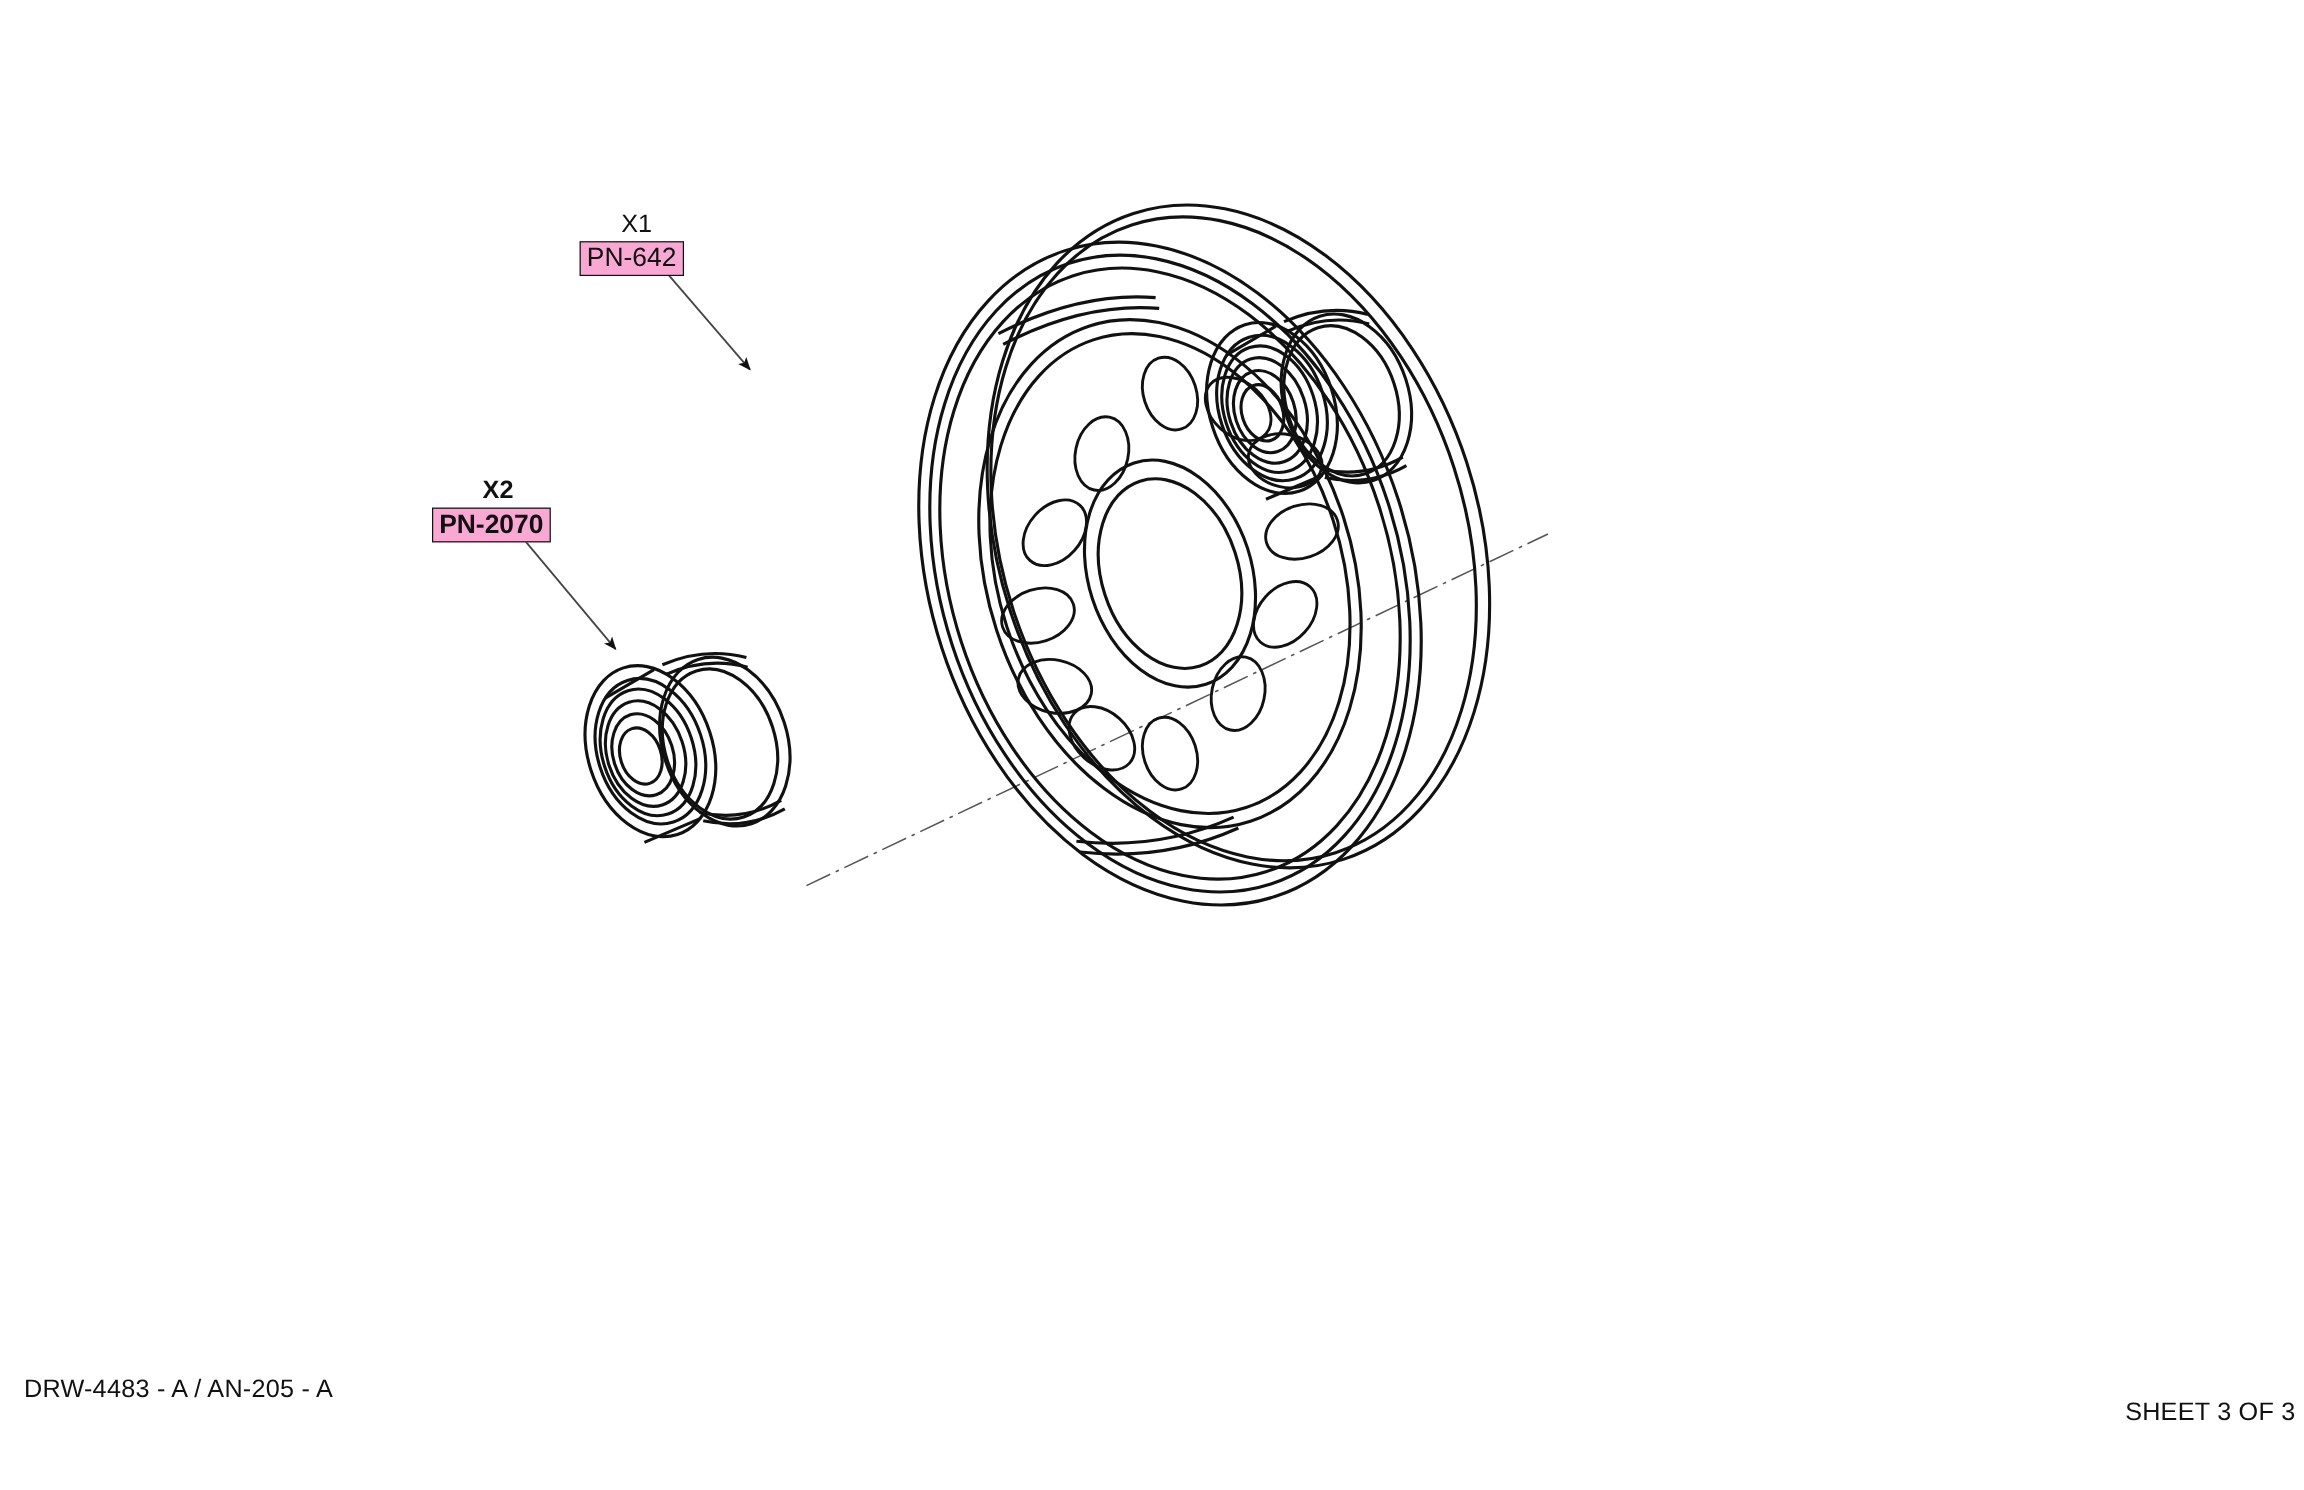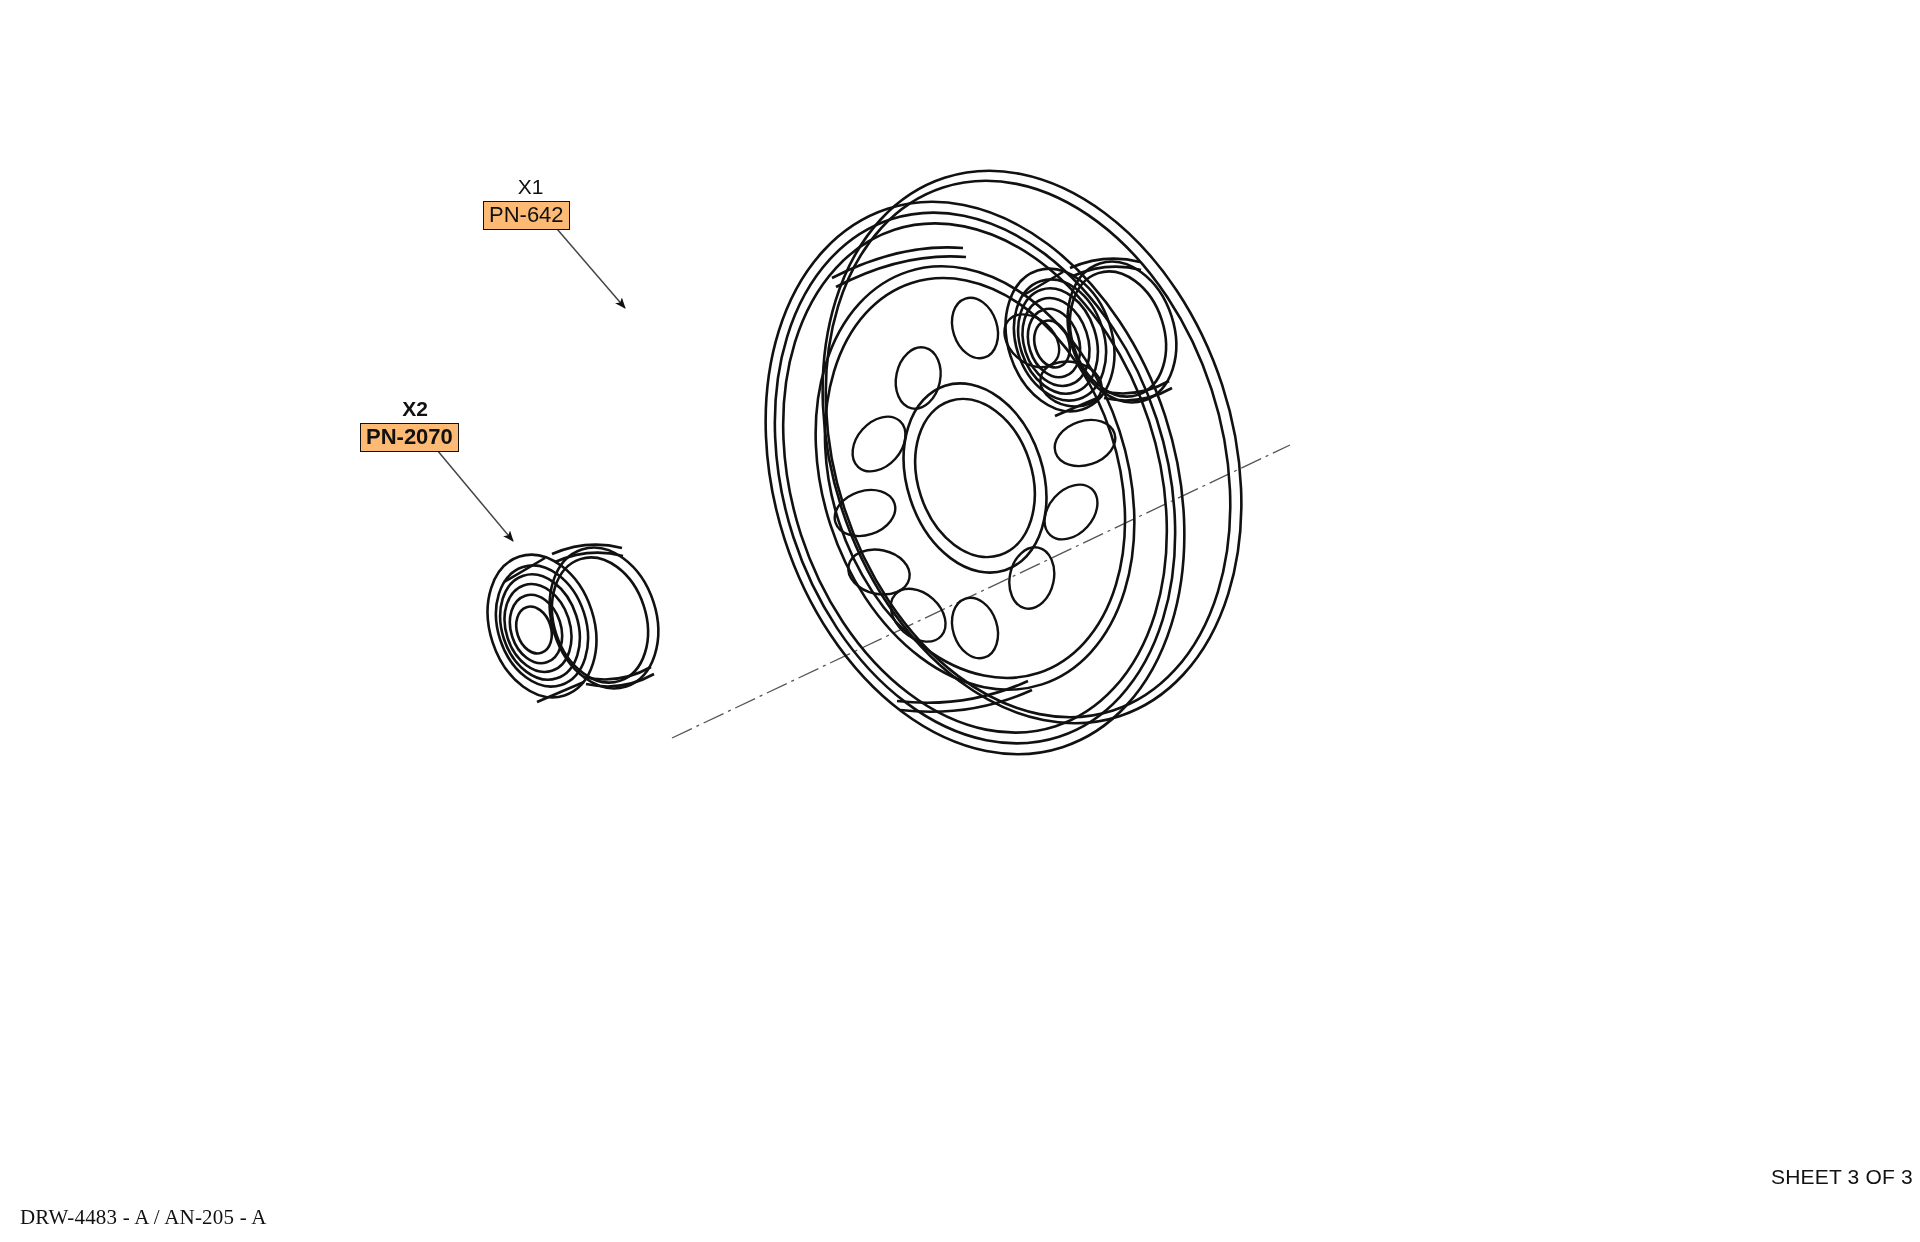--- a/index.html
+++ b/index.html
@@ -33,22 +33,21 @@
   .footer-text {
     position: absolute;
     font-size: 21px;
     font-family: "Liberation Sans", sans-serif;
     color: #111111;
     letter-spacing: 0.2px;
     white-space: nowrap;
   }
   #footer-left {
     left: 20px;
-    top: 1205px;
-    font-family: Liberation Serif, serif;
+    top: 1146px;
   }
   #footer-right {
     right: 4px;
     top: 1165px;
     text-align: right;
   }
   .callout {
     position: absolute;
     white-space: nowrap;
   }
@@ -58,21 +57,21 @@
     color: #111111;
     line-height: 22px;
     margin-bottom: 3px;
   }
   .callout-box {
     border: 1.6px solid #111111;
     font-size: 22px;
     line-height: 24px;
     padding: 1px 5px 2px 5px;
     color: #111111;
-    background: #fdba74;
+    background: #f9a8d4;
     display: inline-block;
   }
   #callout-x1 { left: 483px; top: 176px; width: 95px; }
   #callout-x2 { left: 360px; top: 398px; width: 110px; font-weight: bold; }
 </style>
 </head>
 <body>
 
 <div id="sheet">
 

